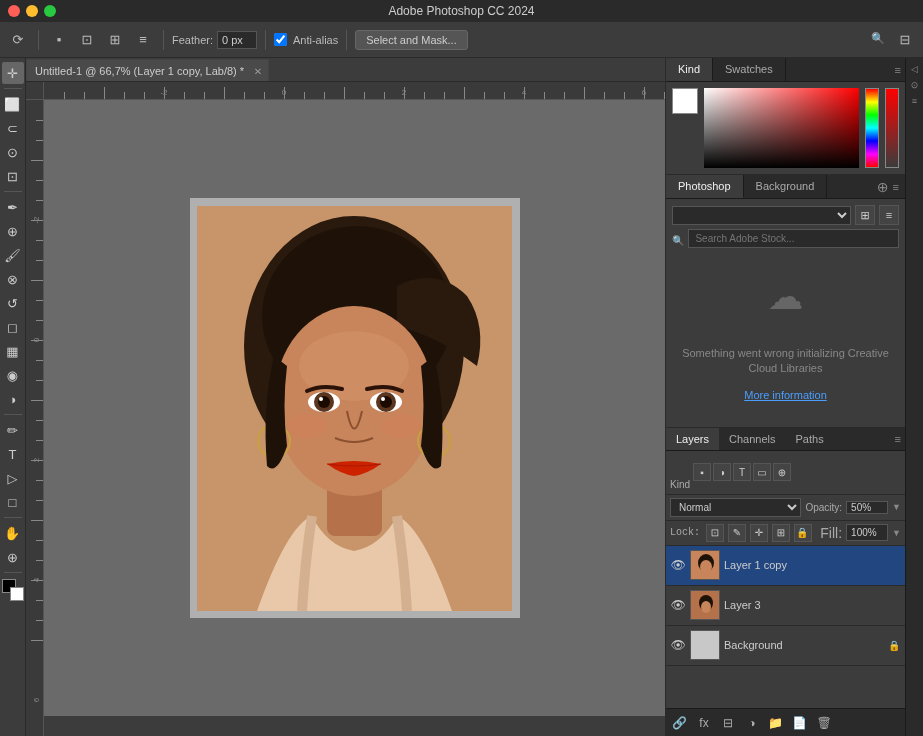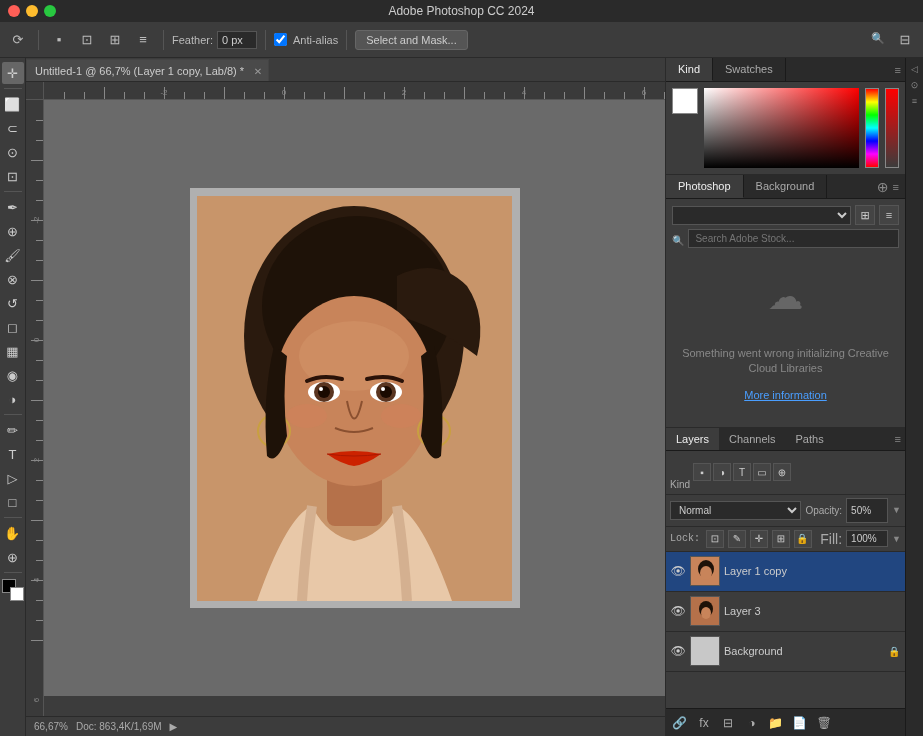--- a/index.html
+++ b/index.html
@@ -439,21 +439,21 @@
       color: #ccc;
       padding: 2px 4px;
       font-size: 10px;
       flex: 1;
     }
     .layers-opacity-label { color: #aaa; font-size: 10px; }
     .layers-opacity-val {
       background: #2a2a2a;
       border: 1px solid #555;
       color: #ccc;
-      padding: 6px 4px;
+      padding: 0 4px;
       font-size: 10px;
       width: 42px;
     }
     .layers-lock-row {
       display: flex;
       align-items: center;
       gap: 4px;
       padding: 3px 4px;
       background: #3c3c3c;
       border-bottom: 1px solid #2a2a2a;
@@ -827,25 +827,20 @@
               <path d="M200,310 Q207,355 210,405" stroke="#d4b090" stroke-width="10" fill="none"></path>
 
               <path d="M77,150 Q65,200 70,260 Q80,270 90,240 Q85,200 90,160 Z" fill="#1e1208"></path>
               <path d="M237,150 Q249,200 244,260 Q234,270 224,240 Q229,200 224,160 Z" fill="#1e1208"></path>
             </svg>
           </div>
         </div>
       </div>
     </div>
 
-    <div class="status-bar">
-      <span class="status-bar-item">66,67%</span>
-      <span class="status-bar-item">Doc: 863,4K/1,69M</span>
-      <span class="status-bar-item">▶</span>
-    </div>
   </div>
 
   <div class="right-panel">
 
     <div class="color-panel">
       <div class="panel-tab-bar">
         <div class="panel-tab active">Kind</div>
         <div class="panel-tab">Swatches</div>
         <div style="margin-left:auto;display:flex;align-items:center;padding:0 4px;">
           <span style="color:#888;cursor:pointer;">≡</span>

